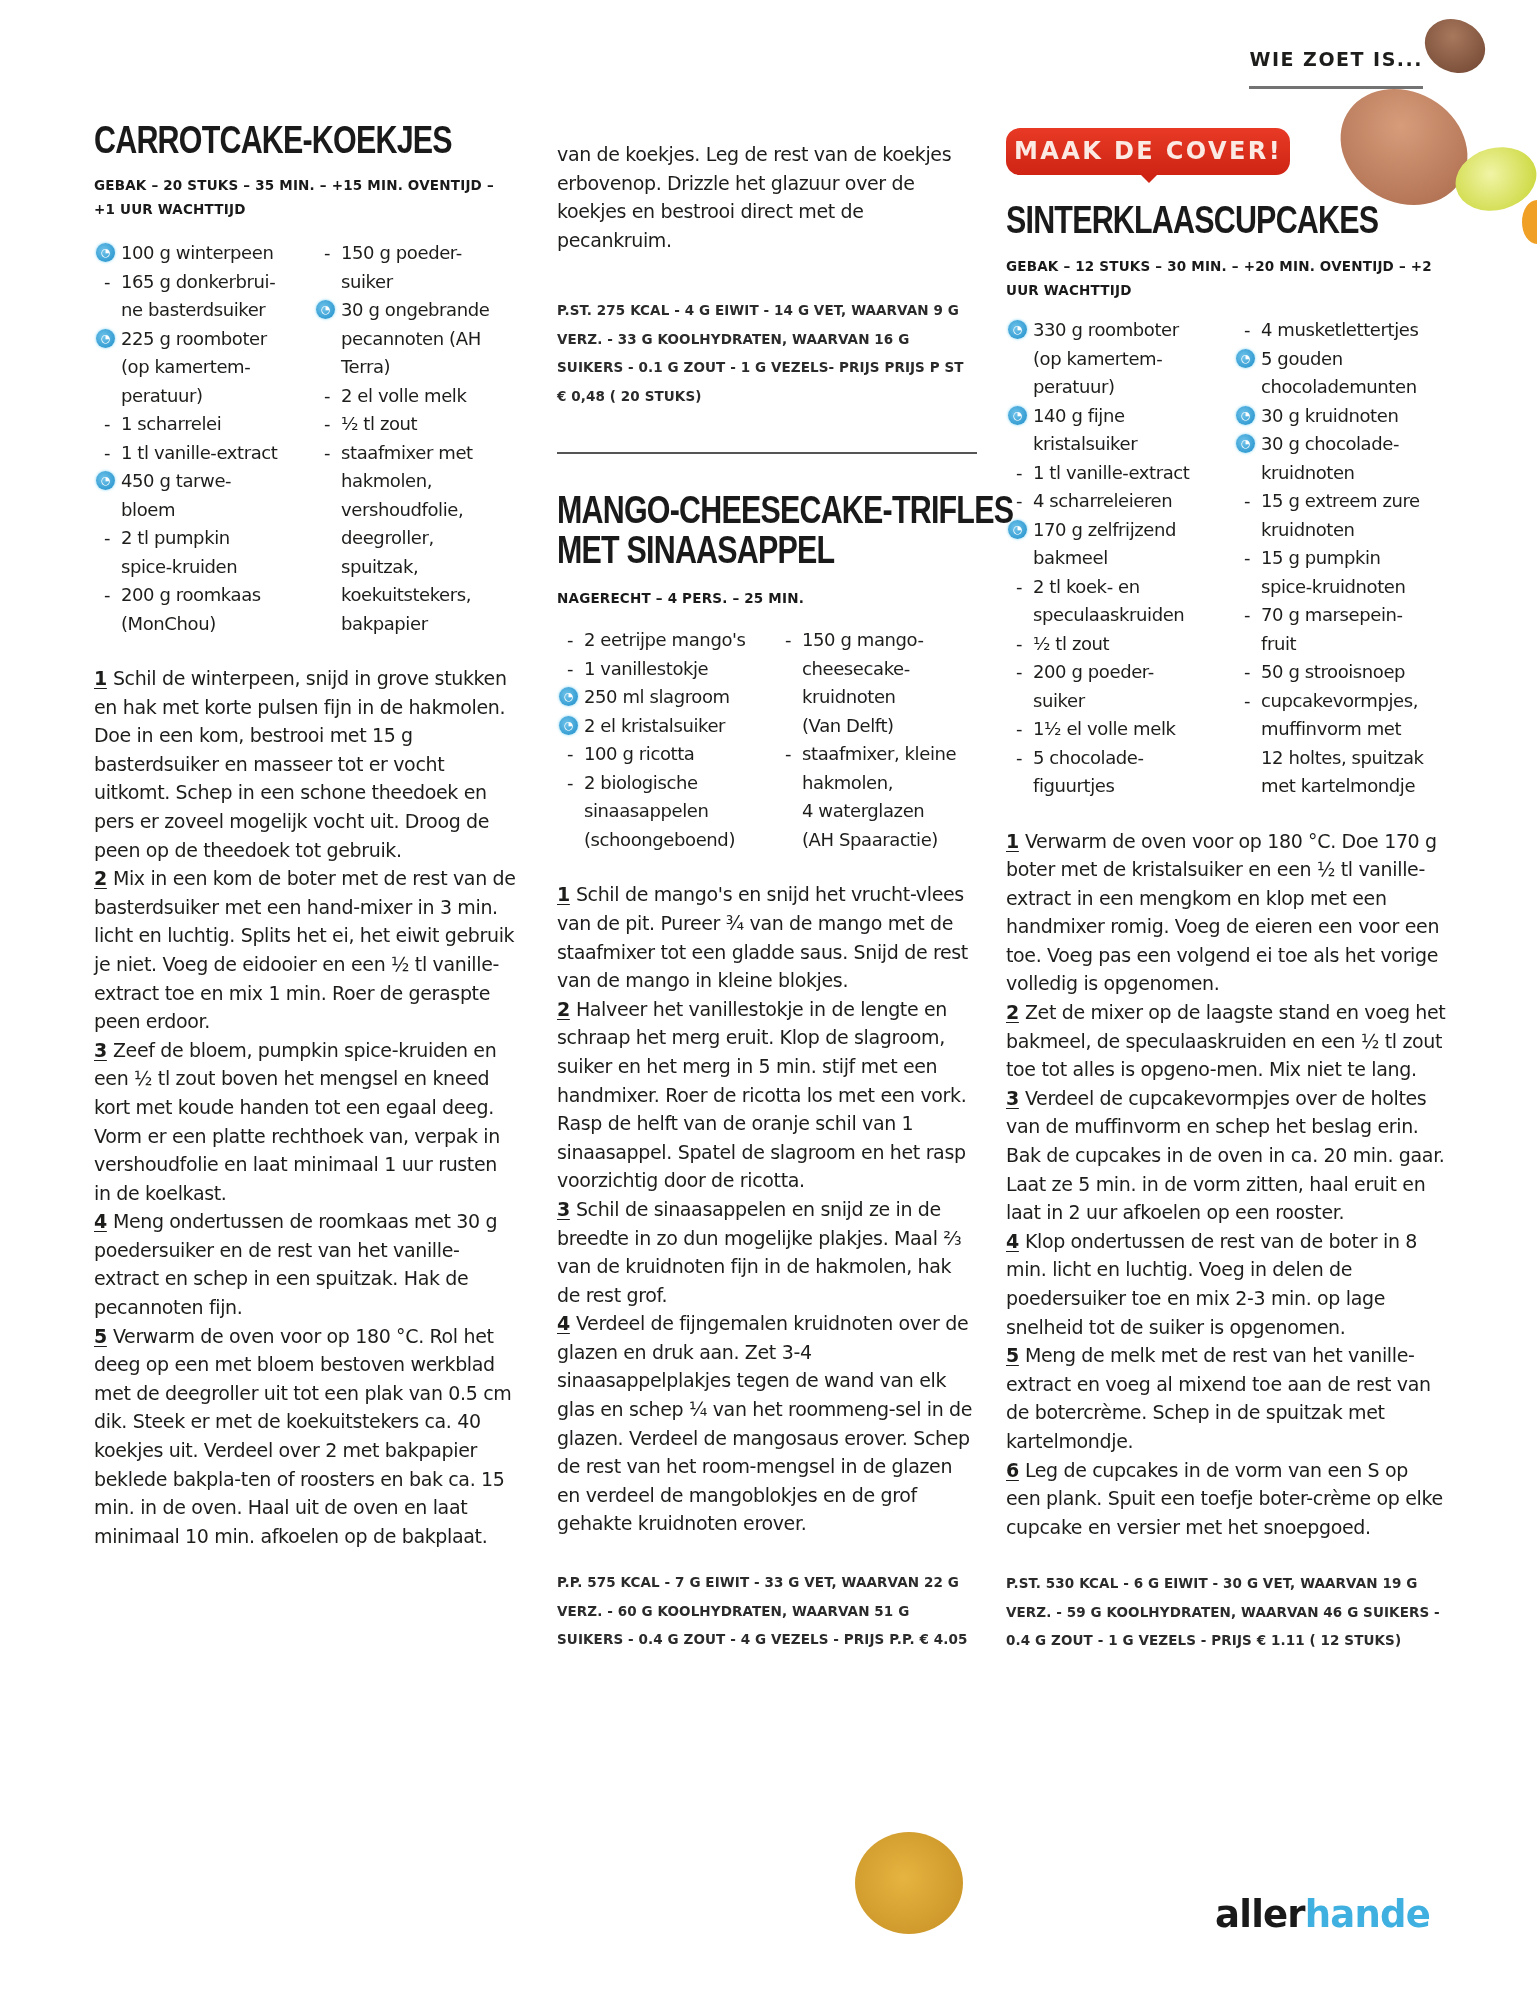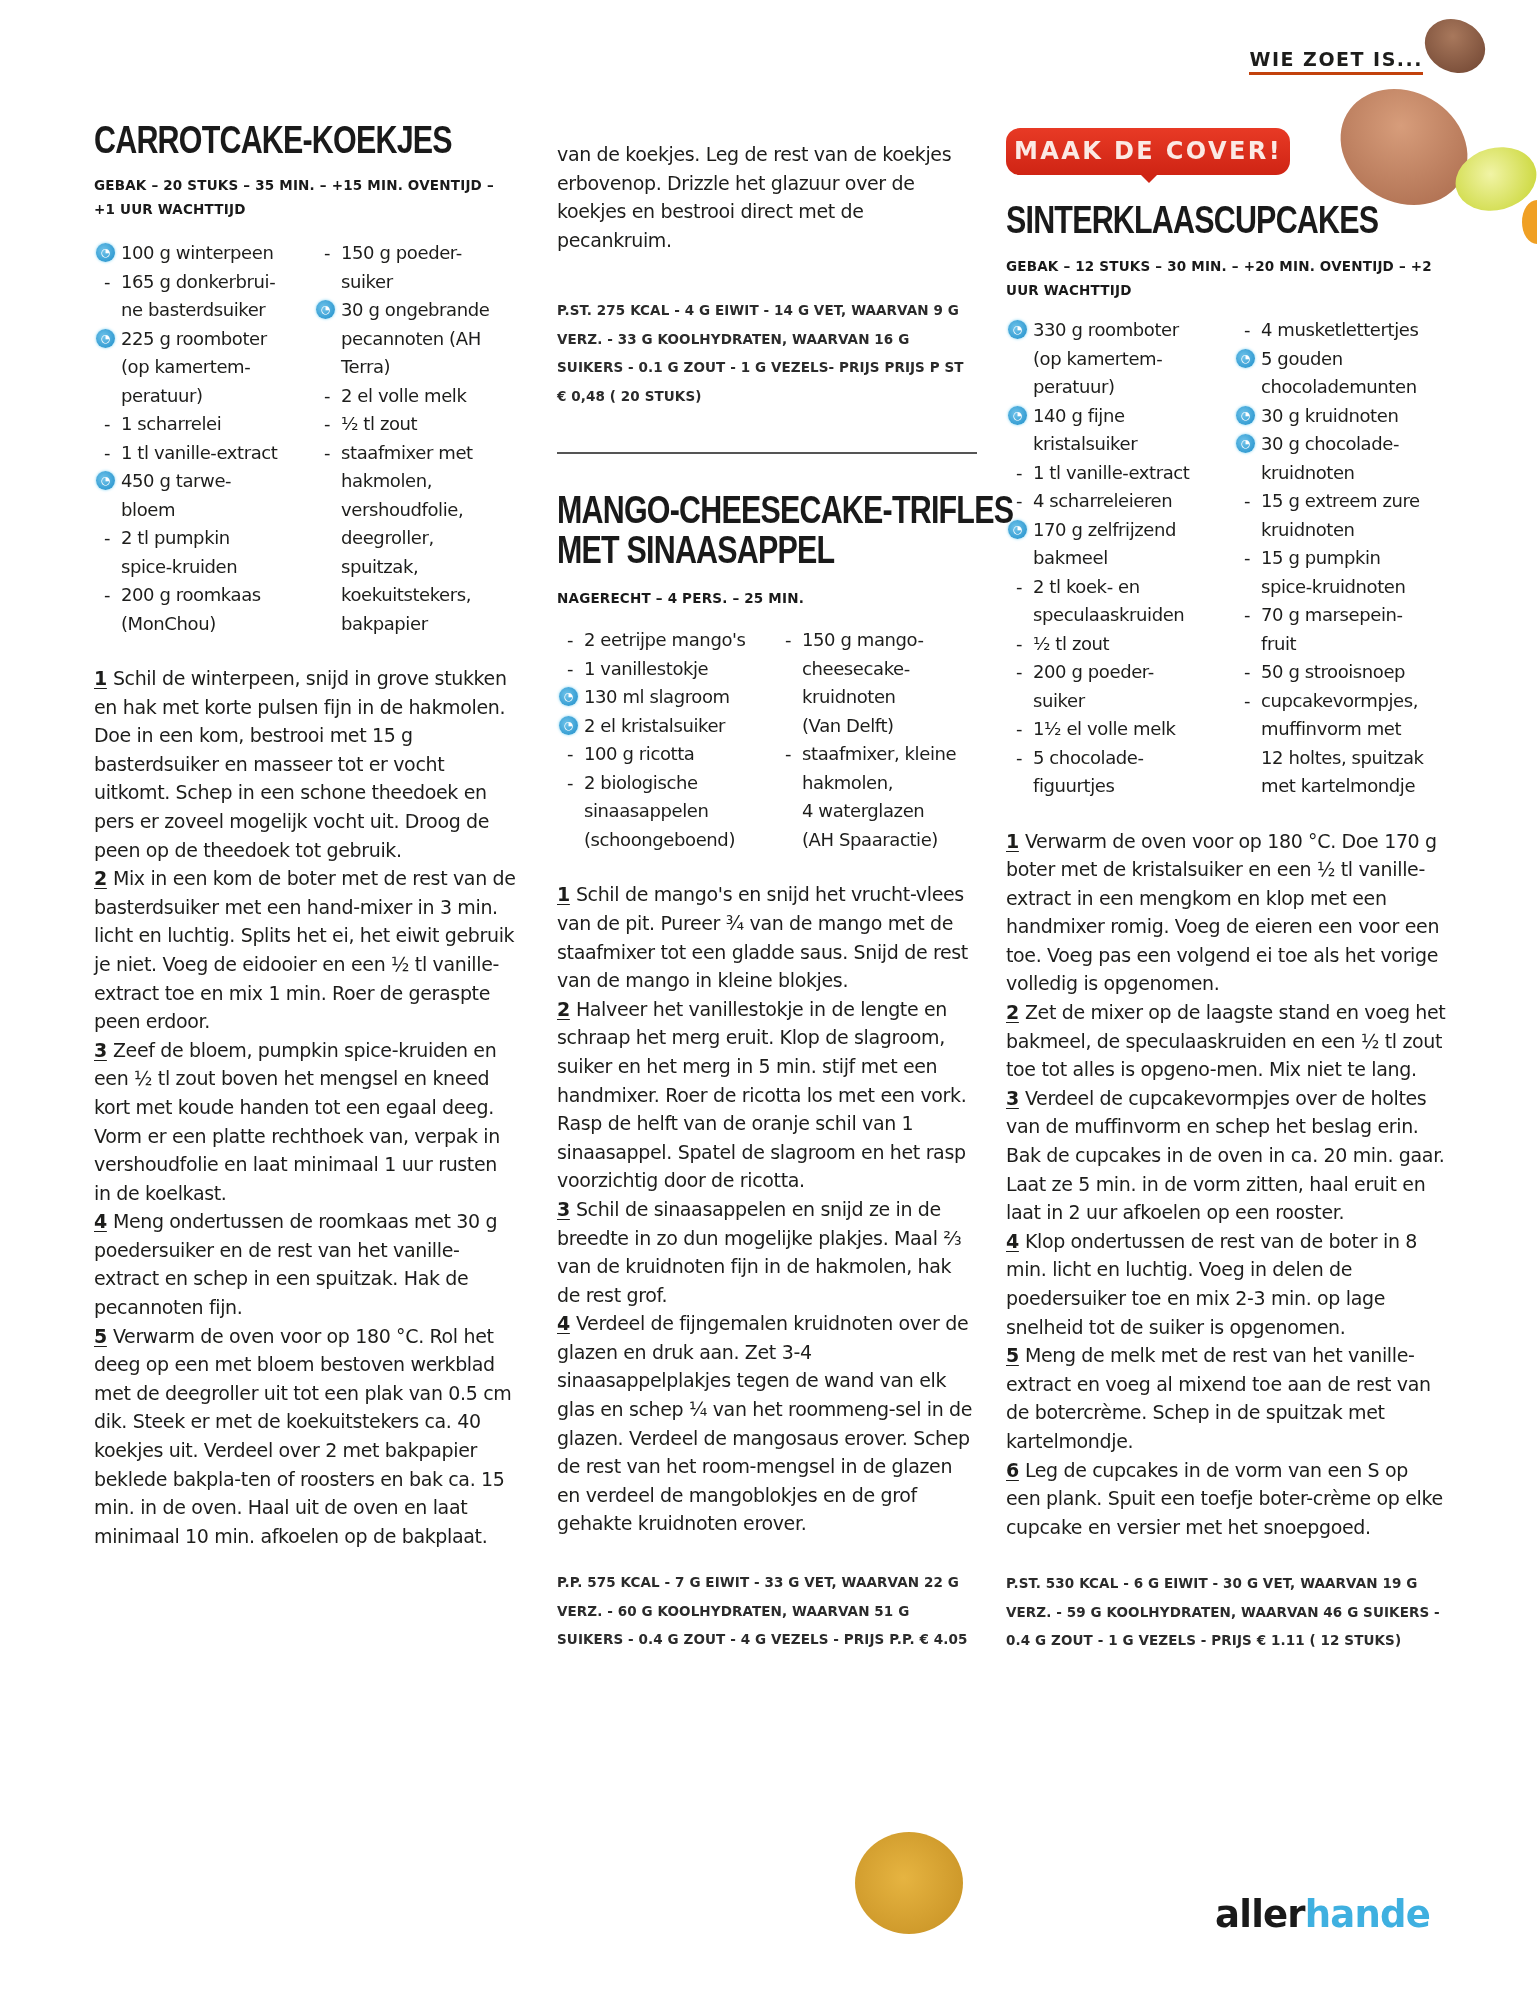--- a/index.html
+++ b/index.html
@@ -72,21 +72,21 @@
     color: #2b2b2b;
     letter-spacing: 0.1px;
     text-transform: uppercase;
   }
 
   .divider { height: 2px; background: #555; }
 
   .section-header {
     position: absolute; top: 48px; right: 114px;
     font-weight: 700; font-size: 19px; letter-spacing: 1.5px;
-    border-bottom: 3px solid #c2410c; padding-bottom: 2px;
+    border-bottom: 3px solid #737373; padding-bottom: 16px;
   }
   .cover-badge {
     position: absolute; left: 1006px; top: 128px;
     width: 284px; height: 47px;
     background: linear-gradient(#e83a25, #cf2414);
     border-radius: 14px;
     color: #fbe9e4; font-weight: 700; font-size: 24px; letter-spacing: 2.4px;
     text-align: center; line-height: 47px;
   }
   .cover-badge::after {
@@ -191,21 +191,21 @@
   <div class="divider" style="margin-top:42px;"></div>
 
   <div>
     <div class="title" style="margin-top:36px;">MANGO-CHEESECAKE-TRIFLES</div>
     <div class="title">MET SINAASAPPEL</div>
     <div class="meta" style="margin-top:16px;">NAGERECHT – 4 PERS. – 25 MIN.</div>
     <div class="ingr-grid" style="margin-top:16px;">
       <ul class="ingr-col" id="r1-left" style="width:218px;">
           <li><span class="dash">-</span><span>2 eetrijpe mango's</span></li>
           <li><span class="dash">-</span><span>1 vanillestokje</span></li>
-          <li><span class="bonus-icon">◔</span><span>130 ml slagroom</span></li>
+          <li><span class="bonus-icon">◔</span><span>250 ml slagroom</span></li>
           <li><span class="bonus-icon">◔</span><span>2 el kristalsuiker</span></li>
           <li><span class="dash">-</span><span>100 g ricotta</span></li>
           <li><span class="dash">-</span><span>2 biologische
 sinaasappelen
 (schoongeboend)</span></li>
         </ul>
       <ul class="ingr-col" id="r1-right" style="width:202px;">
           <li><span class="dash">-</span><span>150 g mango-
 cheesecake-
 kruidnoten

